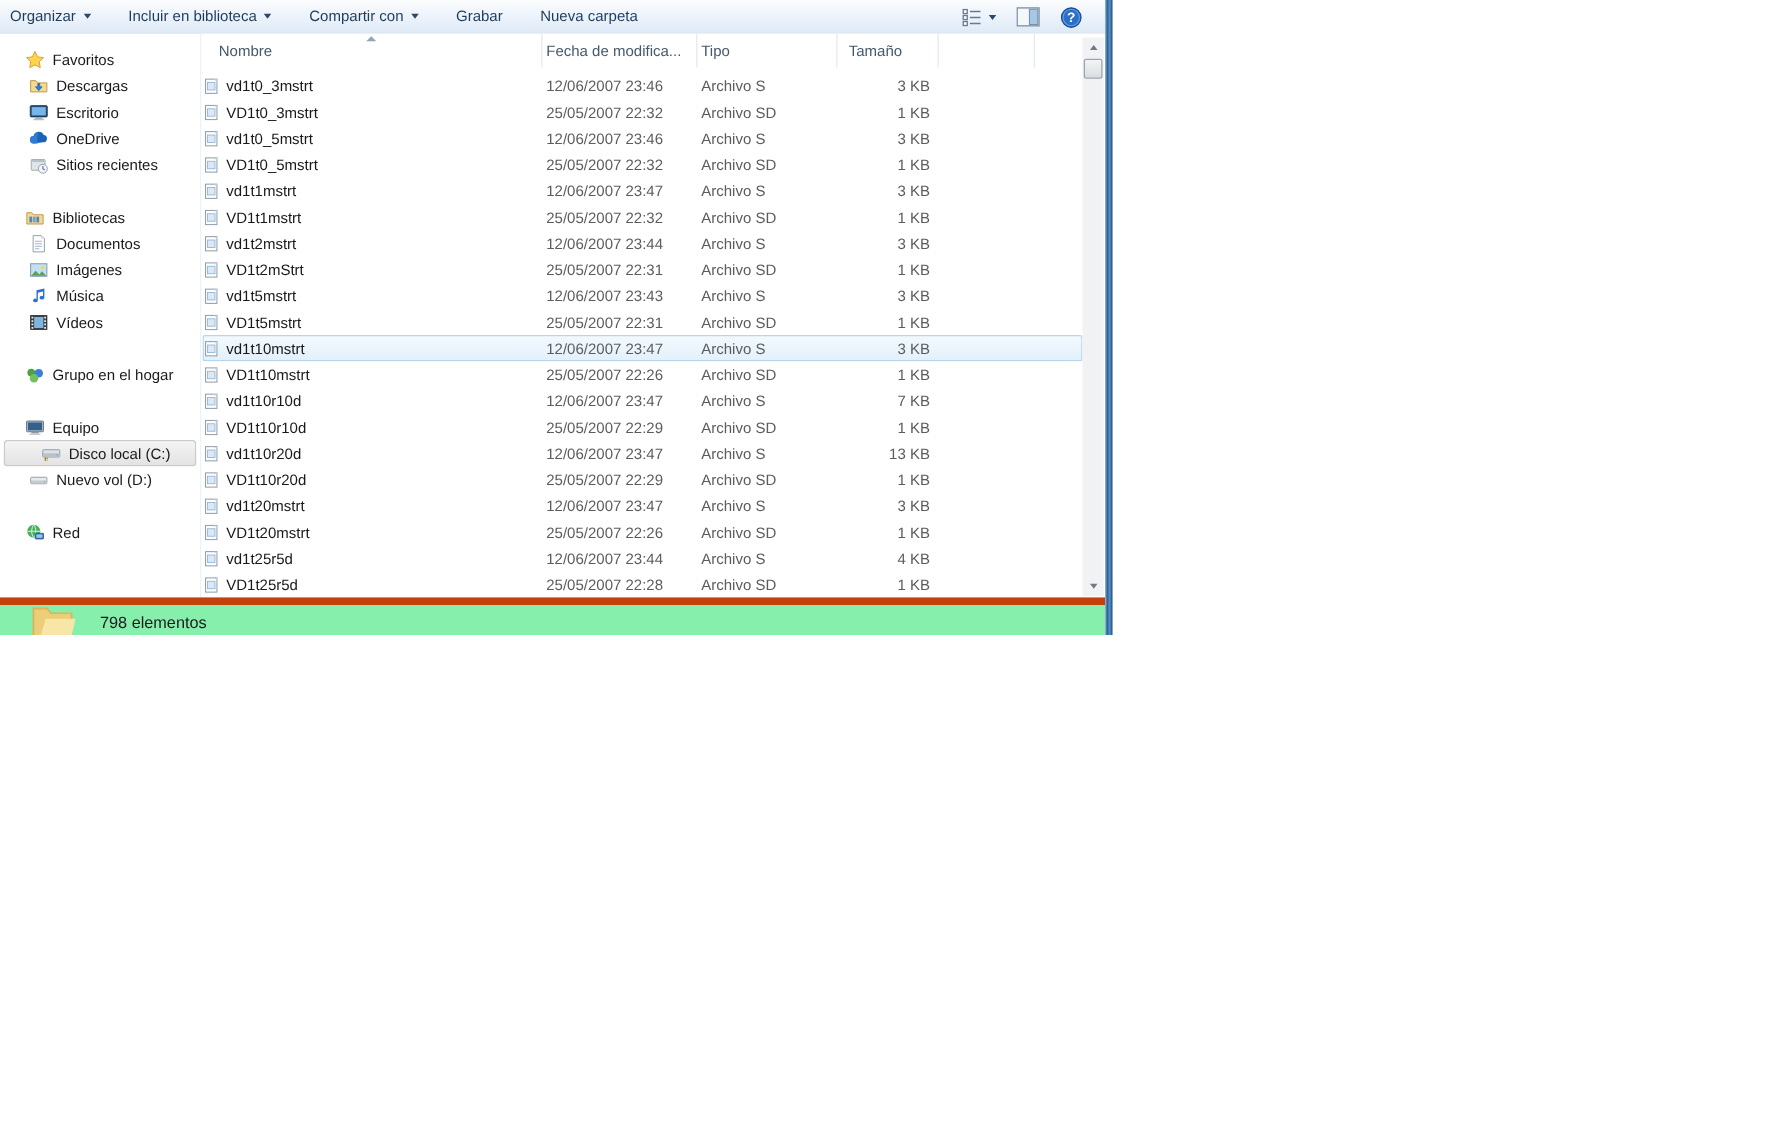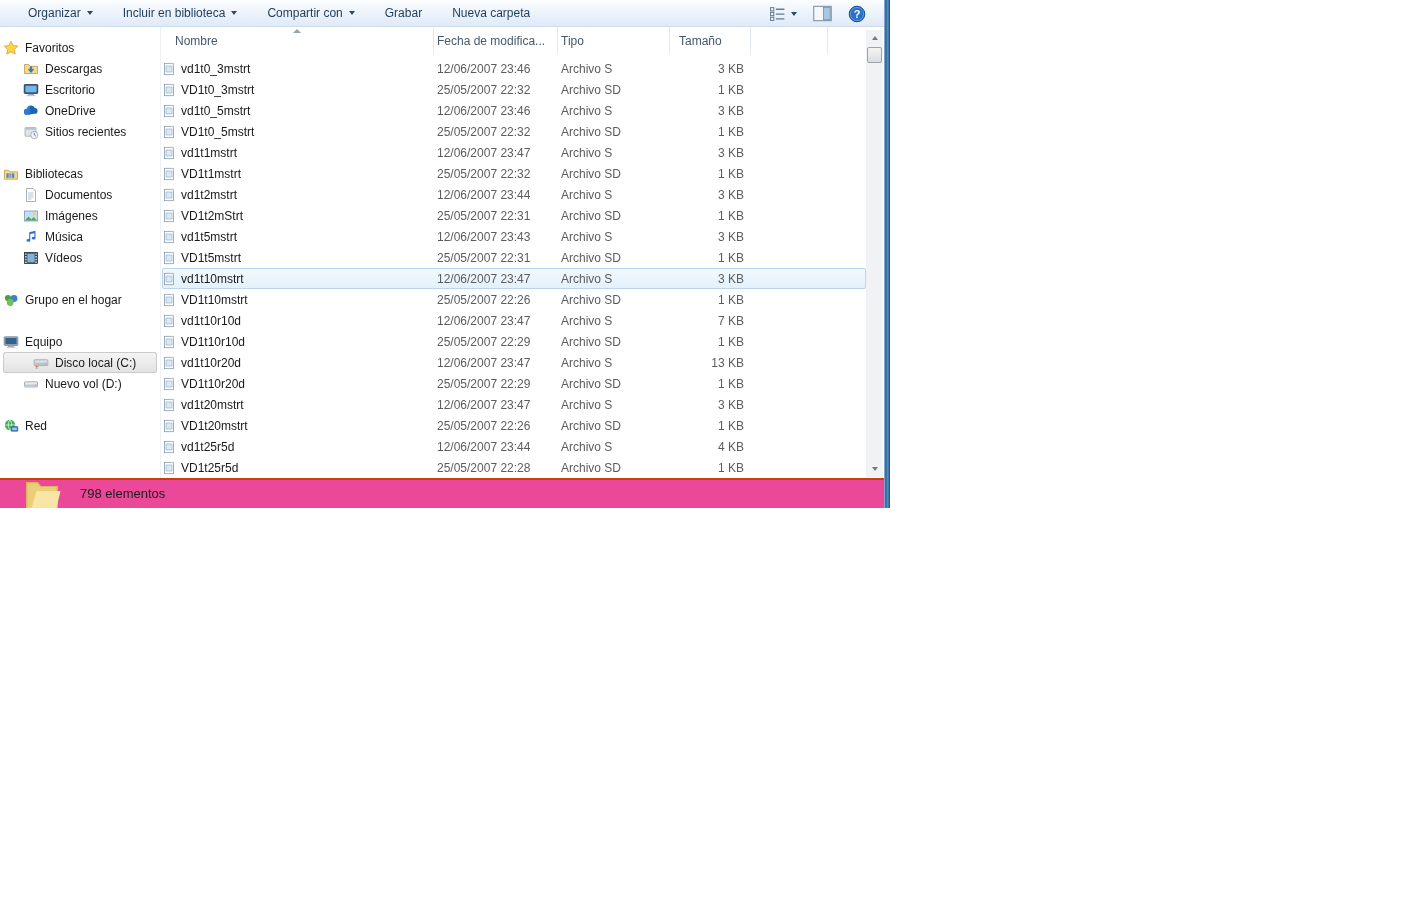--- a/index.html
+++ b/index.html
@@ -6,39 +6,39 @@
   html,body { width:1428px; height:906px; background:#ffffff; overflow:hidden;
               font-family:"Liberation Sans", sans-serif; }
   .window { position:absolute; left:0; top:0; width:890px; height:508px; background:#fff; }
   .right-border { position:absolute; top:0; left:884px; width:6px; height:508px;
     background:linear-gradient(90deg,#9ec1de 0%,#2c5f94 30%,#5591c6 62%,#1d4a75 100%); }
 
   
   .toolbar { position:absolute; left:0; top:0; width:884px; height:27px;
     background:linear-gradient(#fcfdfe,#ebf2fb 55%,#dfeaf7);
     border-bottom:1px solid #d0dbe8; display:flex; align-items:center; }
-  .toolbar-left { display:flex; align-items:center; padding-left:20px; }
+  .toolbar-left { display:flex; align-items:center; padding-left:0; }
   .tb-btn { display:flex; align-items:center; height:22px; padding:0 8px; border-radius:3px;
     color:#1e3c5a; font-size:12px; white-space:nowrap; cursor:default; }
   .tb-btn + .tb-btn { margin-left:14px; }
   .dd { width:0; height:0; border-left:3.5px solid transparent; border-right:3.5px solid transparent;
     border-top:4px solid #2a4a6b; margin-left:6px; display:inline-block; }
   .toolbar-right { position:absolute; right:18px; top:0; height:27px; display:flex; align-items:center; }
   .tool-icon { display:inline-flex; width:17px; height:17px; }
   .tool-icon svg { width:100%; height:100%; }
   .views-arrow { margin-left:5px; margin-right:16px; }
   .gap16 { width:16px; }
 
   
   .main { position:absolute; top:27px; left:0; width:884px; height:451px; background:#fff; }
 
   .sidebar { position:absolute; left:0; top:0; width:161px; height:451px;
     border-right:1px solid #eef1f5; padding-top:10px; }
   .side-item { height:21px; display:flex; align-items:center; font-size:12px; color:#1a1a1a; white-space:nowrap; }
-  .side-item.lvl0 { padding-left:3px; }
+  .side-item.lvl0 { padding-left:20px; }
   .side-item.lvl1 { padding-left:23px; }
   .side-item .icon { width:16px; height:16px; margin-right:6px; display:inline-flex; flex:none; }
   .side-item .icon svg { width:100%; height:100%; }
   .side-item.selected { background:linear-gradient(#f5f5f5,#e2e2e2);
     box-shadow:inset 0 0 0 1px #cbcbcb; border-radius:3px; margin:0 3px; }
   .side-item.selected.lvl1 { padding-left:30px;align-items:center; }
   .side-gap { height:21px; }
 
   
   .filearea { position:absolute; left:162px; top:0; width:722px; height:451px; background:#fff; }
@@ -65,21 +65,21 @@
   .sb-btn.up { top:0; } .sb-btn.down { bottom:0; }
   .tri-up { width:0; height:0; border-left:3.5px solid transparent; border-right:3.5px solid transparent;
     border-bottom:4px solid #6e7a85; }
   .tri-down { width:0; height:0; border-left:3.5px solid transparent; border-right:3.5px solid transparent;
     border-top:4px solid #6e7a85; }
   .sb-thumb { position:absolute; left:1px; top:17px; width:15px; height:16px; border-radius:2px;
     background:linear-gradient(#f4f4f4,#dadde0); border:1px solid #9aa4ad; }
 
   
   .statusbar { position:absolute; left:0; top:478px; width:884px; height:30px;
-    background:#ec4899; border-top:2px solid #c2410c; overflow:hidden; }
+    background:#86efac; border-top:6px solid #c2410c; overflow:hidden; }
   .status-icon { position:absolute; left:20px; top:1px; width:44px; height:30px; }
   .status-icon svg { width:100%; height:100%; }
   .status-text { position:absolute; left:80px; top:0; line-height:28px; font-size:13px; color:#1b1b1b; }
 </style>
 </head>
 <body>
 
 <div class="window">
 
   <div class="toolbar">

